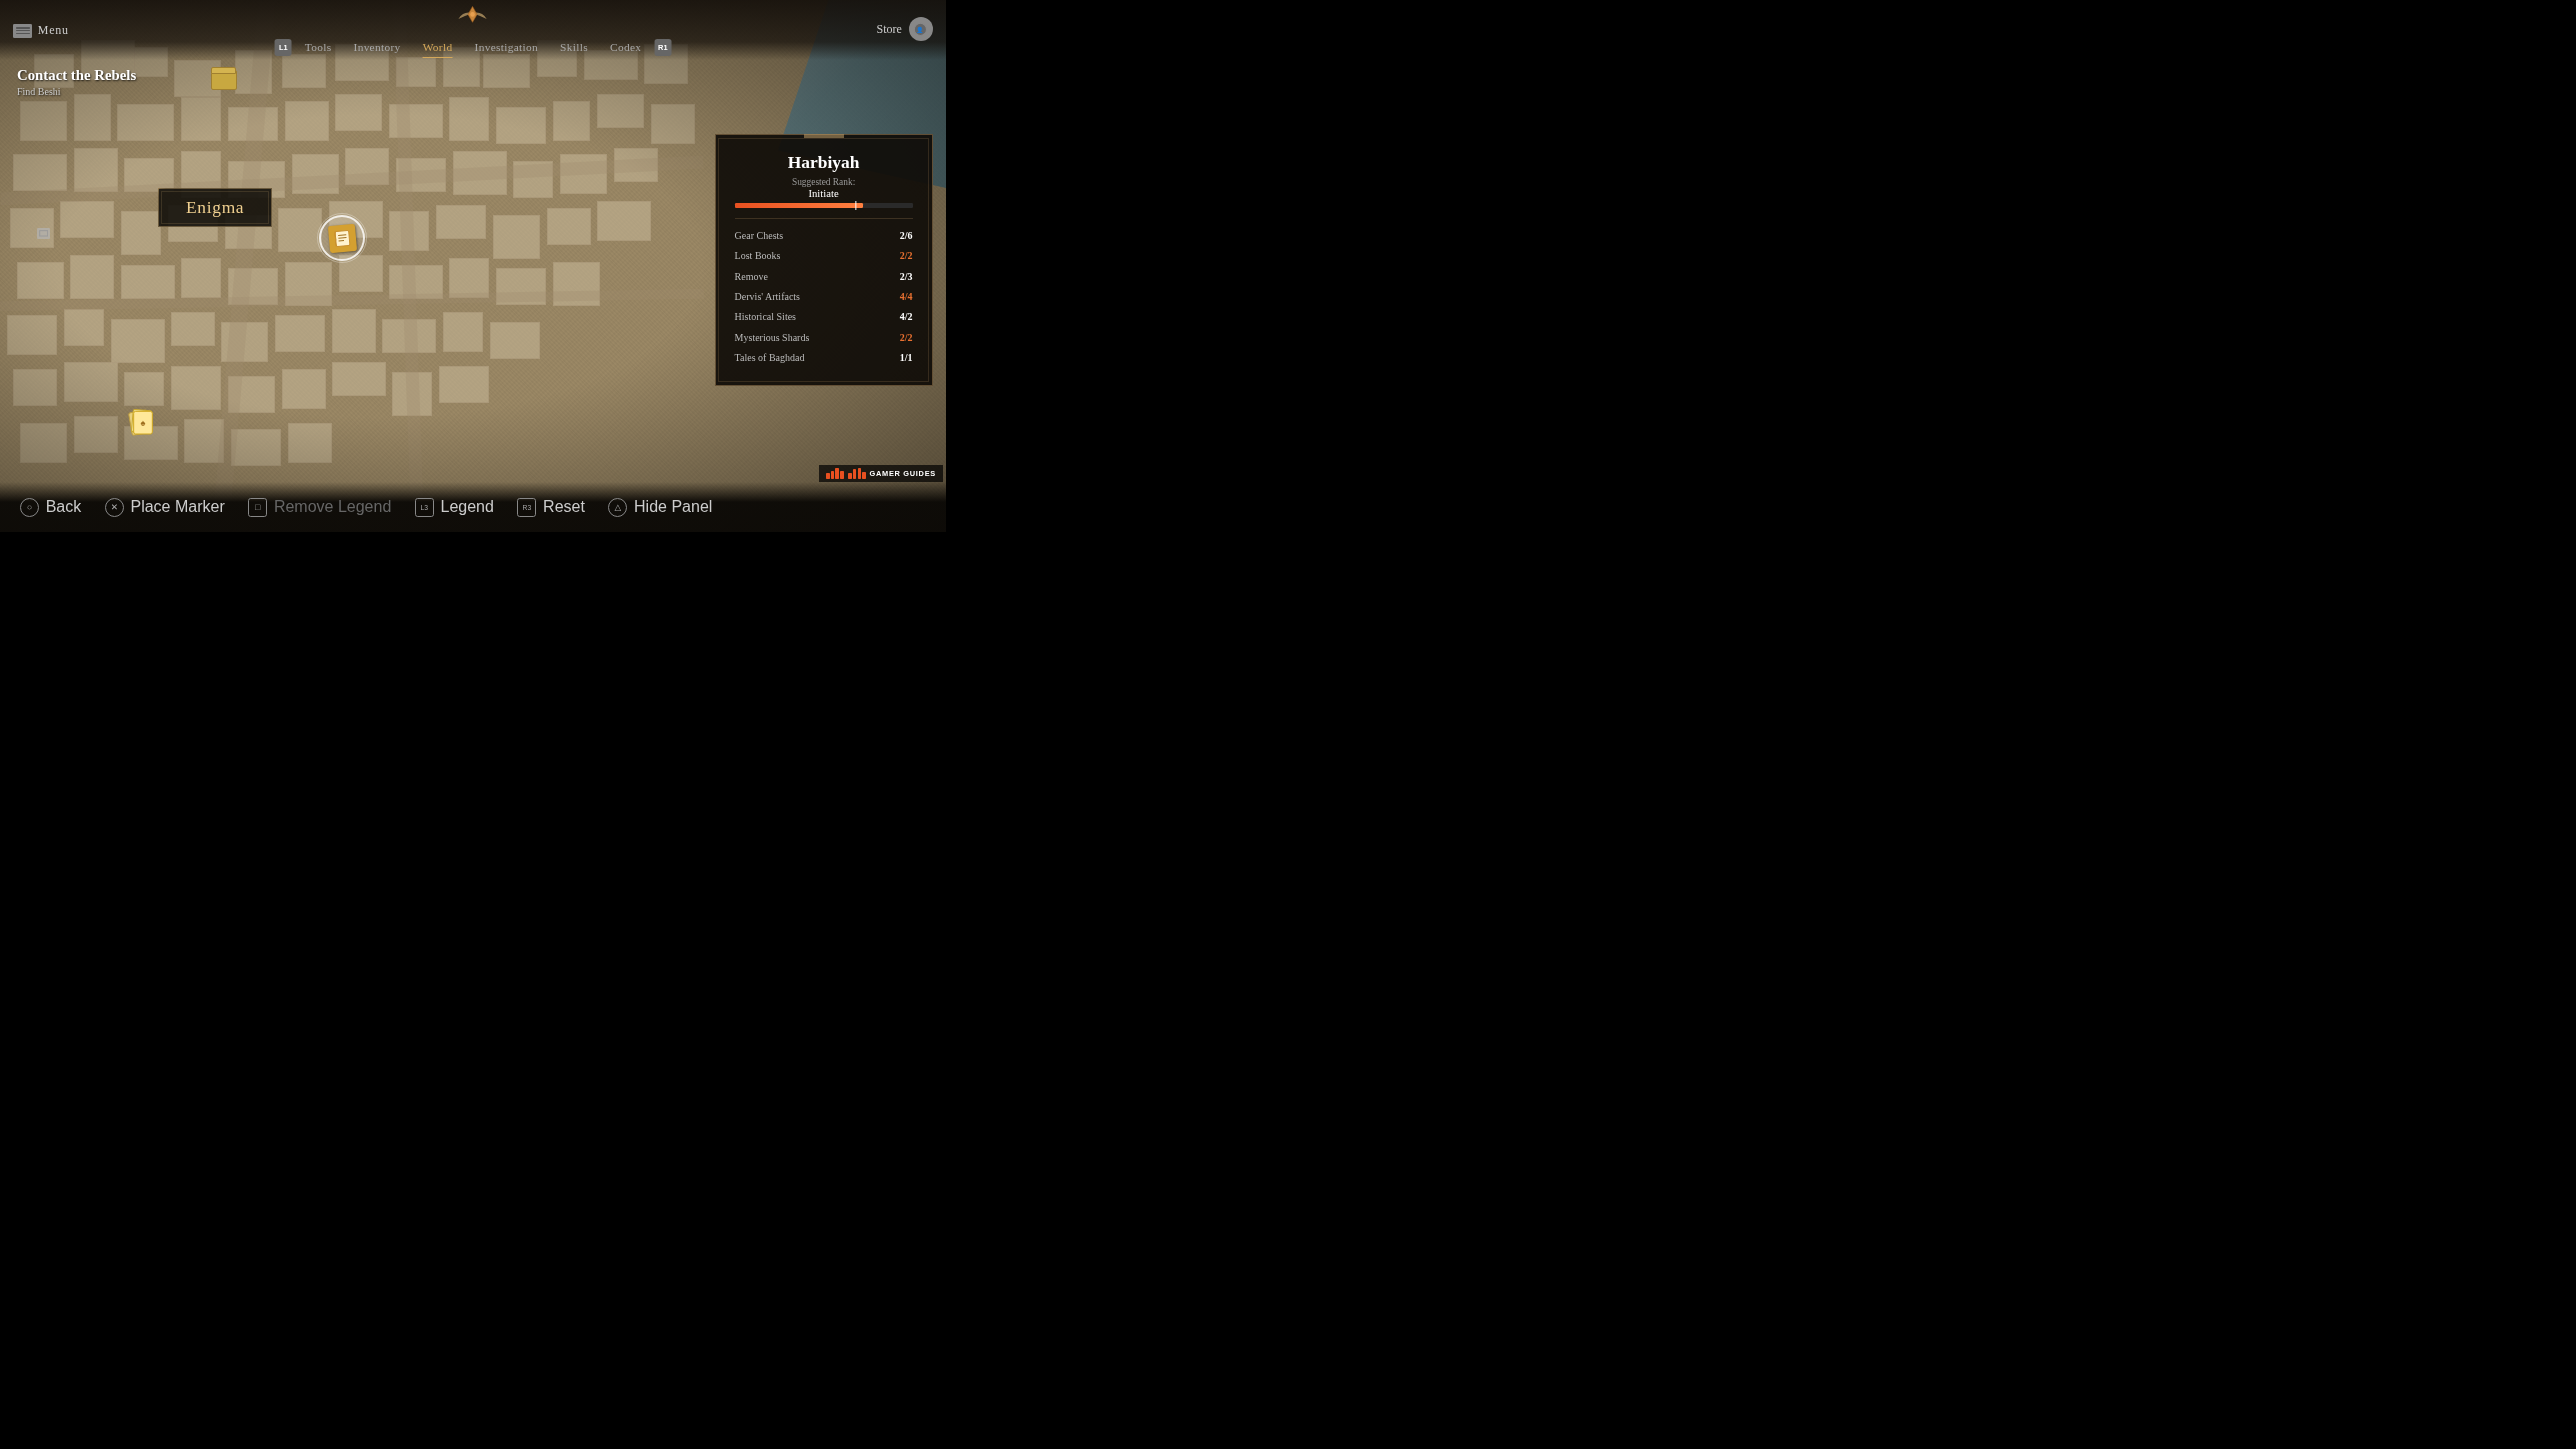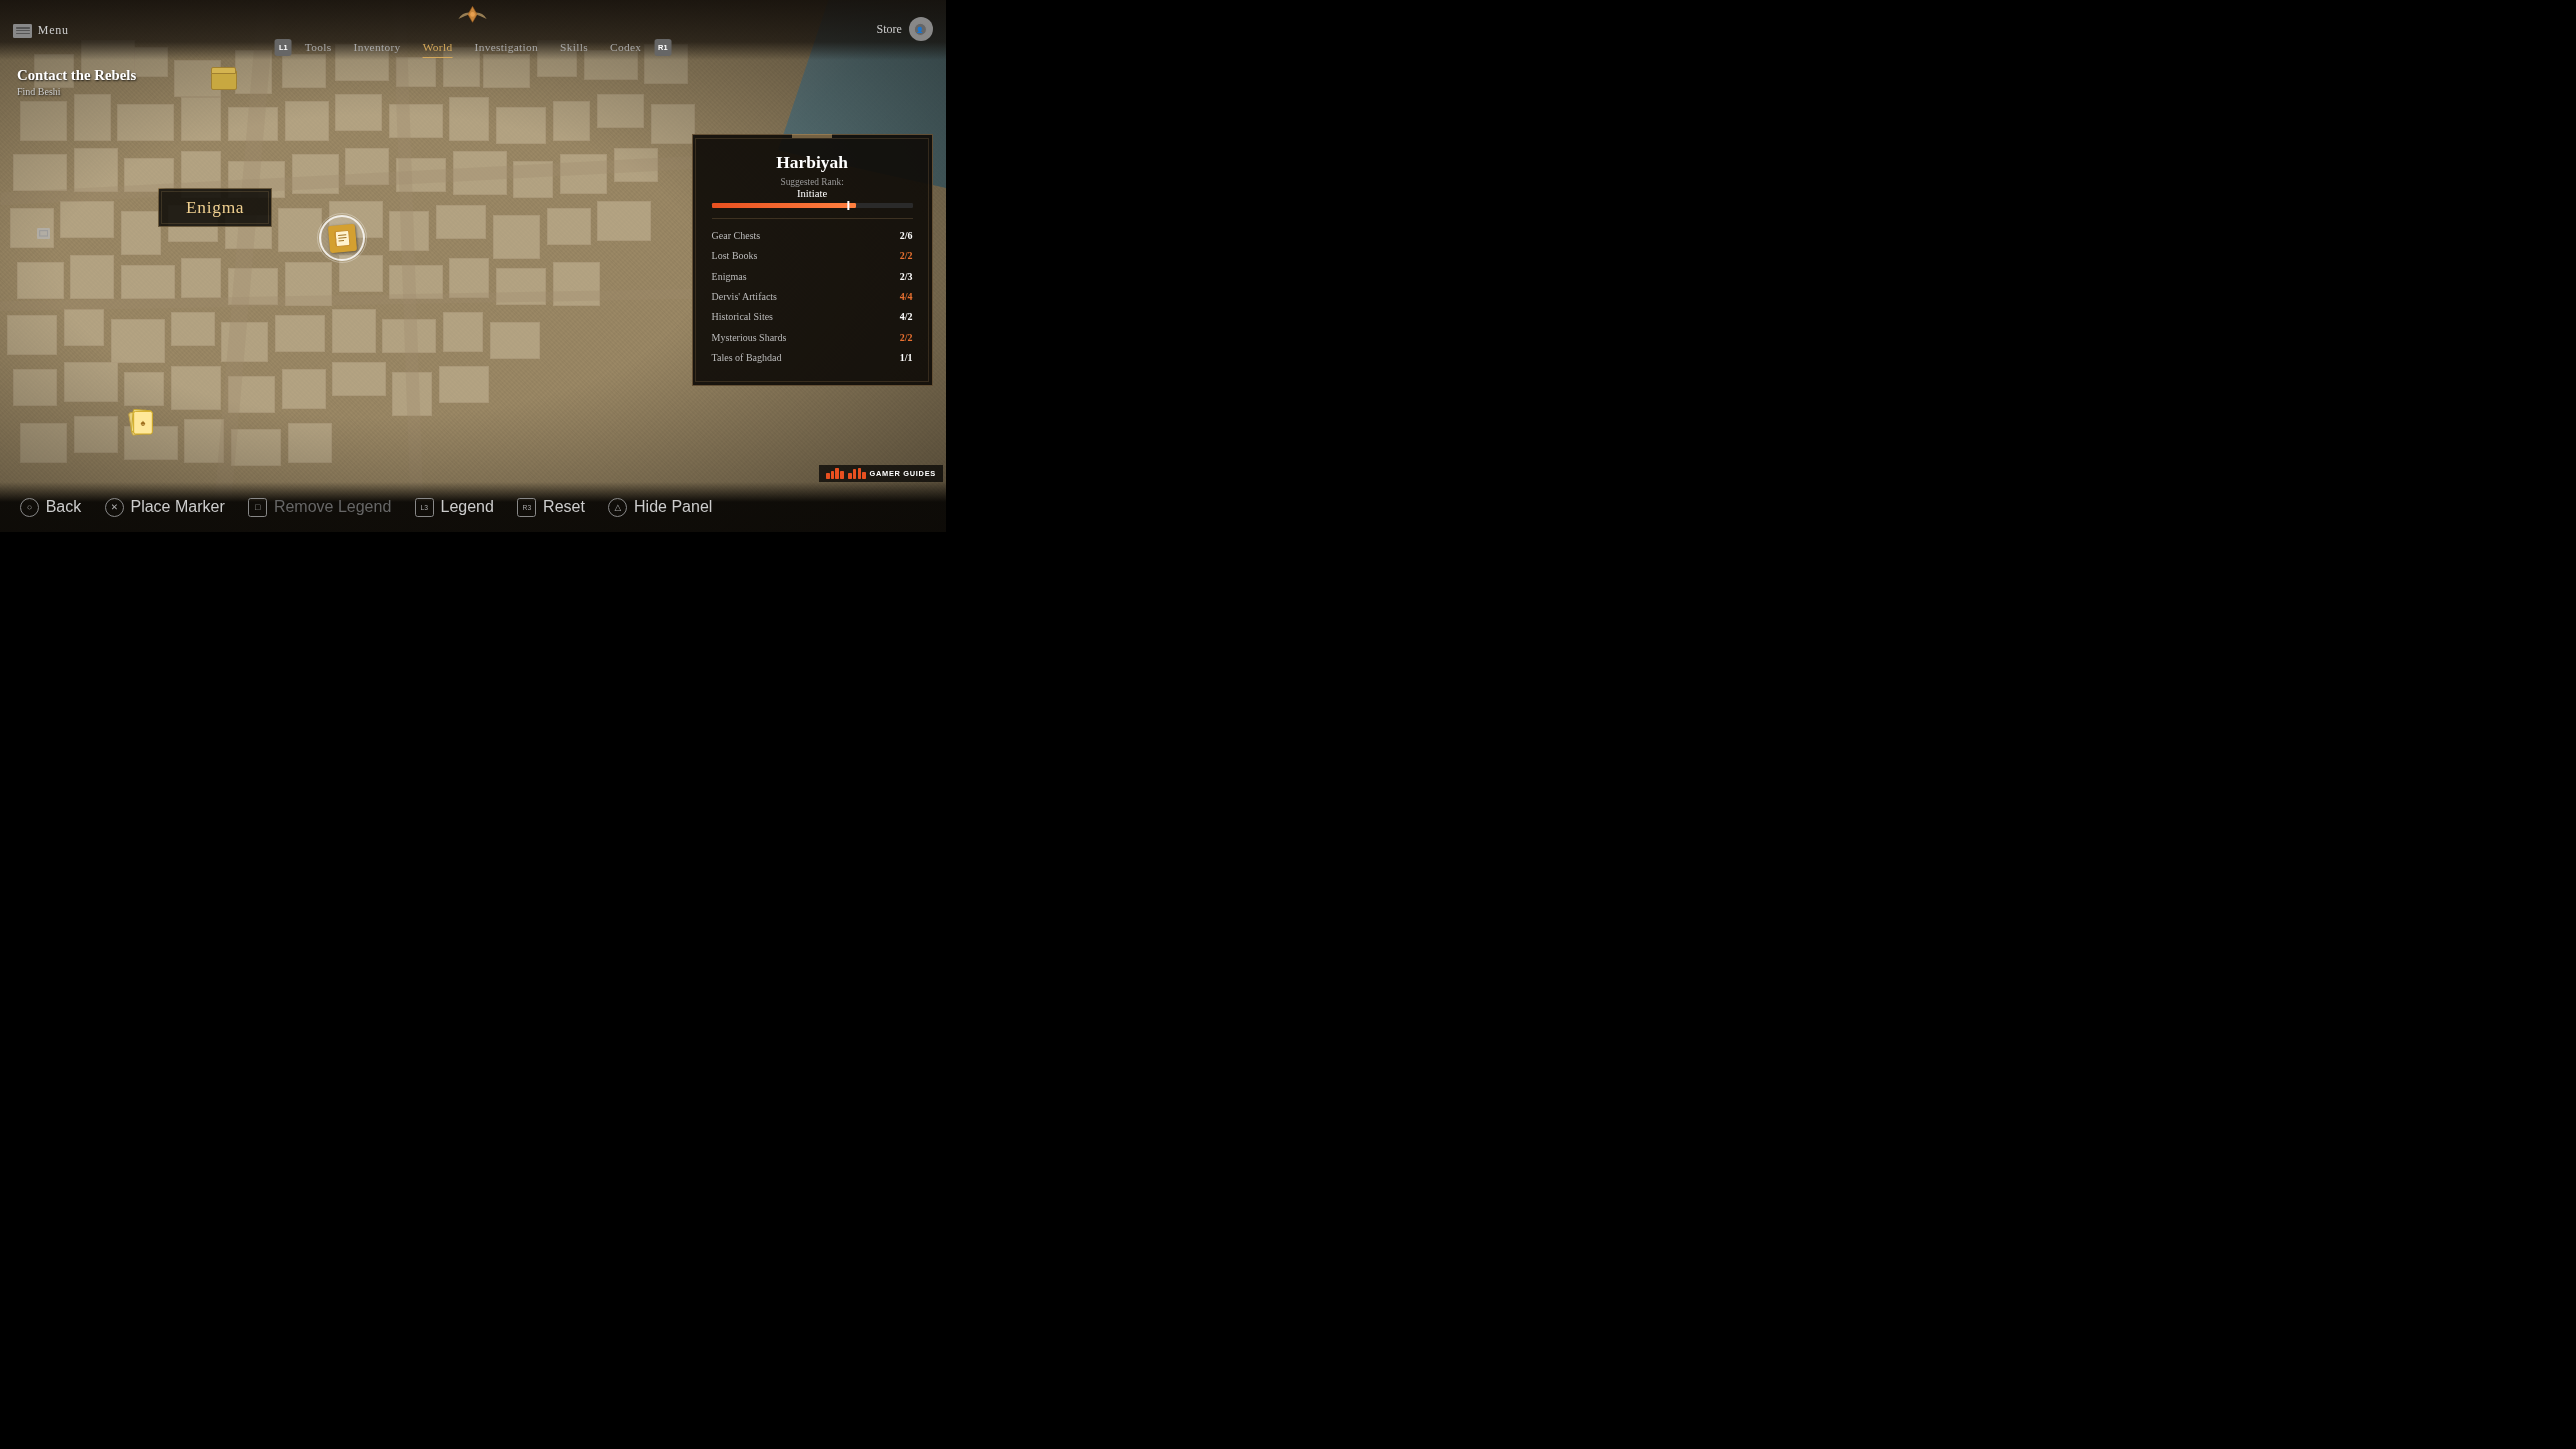--- a/index.html
+++ b/index.html
@@ -349,21 +349,21 @@
       display: flex;
       align-items: center;
       justify-content: center;
     }
 
     
     #right-panel {
       position: absolute;
       top: 134px;
       right: 13.4px;
-      width: 241px;
+      width: 218px;
       background: rgba(15,12,8,0.92);
       border: 0.7px solid rgba(150,120,80,0.6);
       padding: 17px 19px;
       z-index: 80;
     }
 
     #right-panel::before {
       content: '';
       position: absolute;
       inset: 2.7px;
@@ -791,21 +791,21 @@
 
   <div class="stat-row">
     <span class="stat-label">Gear Chests</span>
     <span class="stat-value white">2/6</span>
   </div>
   <div class="stat-row">
     <span class="stat-label">Lost Books</span>
     <span class="stat-value orange">2/2</span>
   </div>
   <div class="stat-row">
-    <span class="stat-label">Enigmas</span>
+    <span class="stat-label">Remove</span>
     <span class="stat-value white">2/3</span>
   </div>
   <div class="stat-row">
     <span class="stat-label">Dervis' Artifacts</span>
     <span class="stat-value orange">4/4</span>
   </div>
   <div class="stat-row">
     <span class="stat-label">Historical Sites</span>
     <span class="stat-value white">4/2</span>
   </div>

